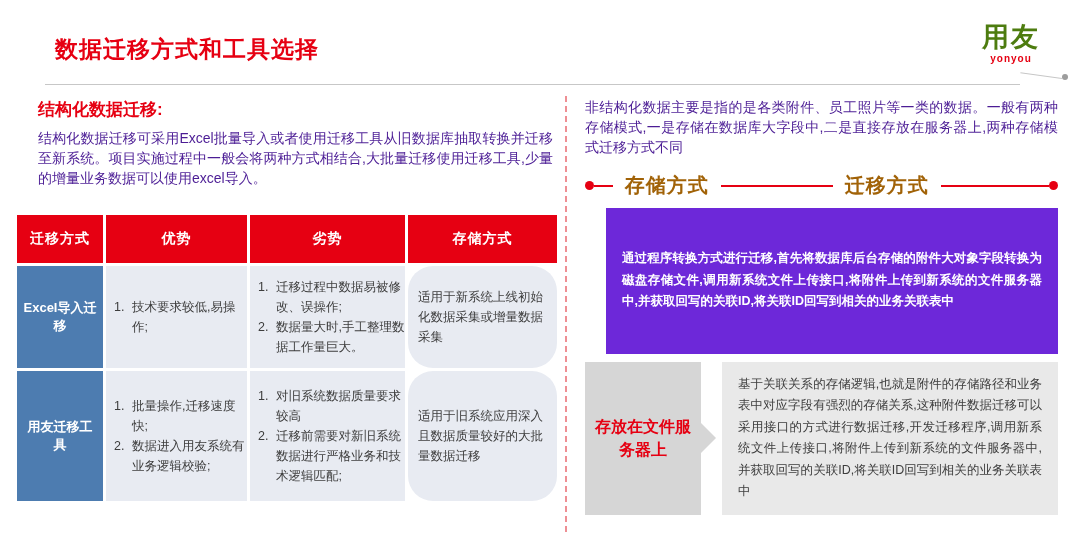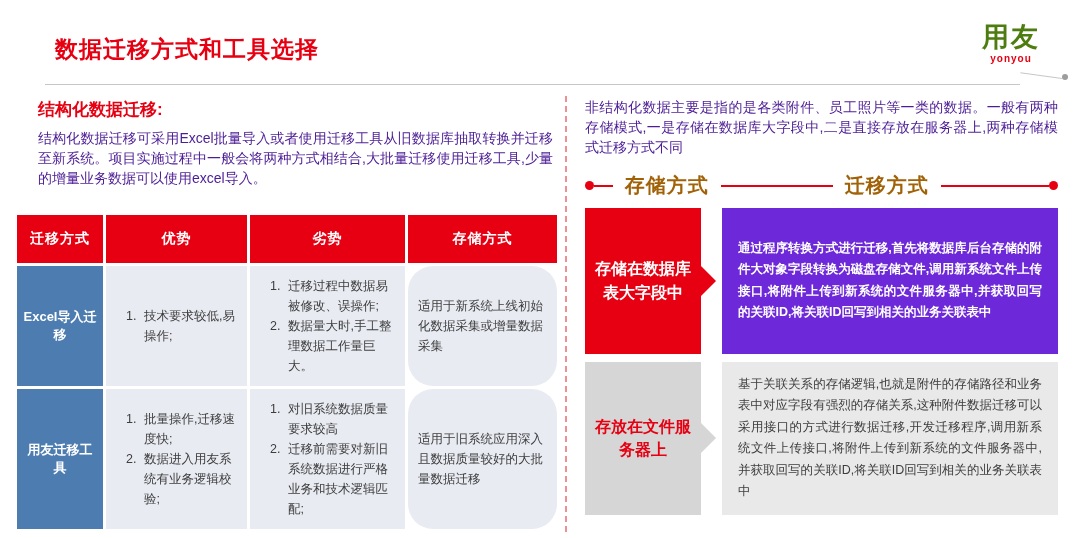--- a/index.html
+++ b/index.html
@@ -47,21 +47,21 @@
   }
   .cell { display: flex; align-items: center; }
   .cell-head {
     background: #e60012; color: #ffffff; font-weight: bold; font-size: 14px;
     justify-content: center; height: 48px; letter-spacing: 1px;
   }
   .cell-method {
     background: #4d7cb0; color: #ffffff; font-weight: bold; font-size: 13px;
     justify-content: center; text-align: center; padding: 4px 6px; line-height: 1.35;
   }
-  .cell-body { background: #e8ebf2; color: #3d3d3d; font-size: 12.5px; padding: 10px 12px; }
+  .cell-body { background: #e8ebf2; color: #3d3d3d; font-size: 12.5px; padding: 10px 0; }
   .cell-body ol { margin: 0; padding-left: 22px; }
   .cell-body li { line-height: 1.6; padding-left: 4px; }
   .cell-scenario { padding: 10px 10px; line-height: 1.6; border-radius: 25px; }
   .row-1 { min-height: 102px; }
   .row-2 { min-height: 130px; }
 
   
   .axis { display: flex; align-items: center; margin-top: 18px; height: 20px; }
   .axis-dot { width: 9px; height: 9px; border-radius: 50%; background: #e60012; flex: 0 0 auto; }
   .axis-seg { height: 2px; background: #e60012; }
@@ -163,21 +163,20 @@
       <span class="axis-dot"></span>
       <span class="axis-seg seg-1"></span>
       <span class="axis-label">存储方式</span>
       <span class="axis-seg seg-2"></span>
       <span class="axis-label">迁移方式</span>
       <span class="axis-seg seg-3"></span>
       <span class="axis-dot"></span>
     </div>
 
     <div class="flow-row flow-red flow-a">
-      <div class="flow-label">存储在数据库表大字段中</div>
       <div class="flow-desc">通过程序转换方式进行迁移,首先将数据库后台存储的附件大对象字段转换为磁盘存储文件,调用新系统文件上传接口,将附件上传到新系统的文件服务器中,并获取回写的关联ID,将关联ID回写到相关的业务关联表中</div>
     </div>
 
     <div class="flow-row flow-gray flow-b">
       <div class="flow-label">存放在文件服务器上</div>
       <div class="flow-desc">基于关联关系的存储逻辑,也就是附件的存储路径和业务表中对应字段有强烈的存储关系,这种附件数据迁移可以采用接口的方式进行数据迁移,开发迁移程序,调用新系统文件上传接口,将附件上传到新系统的文件服务器中,并获取回写的关联ID,将关联ID回写到相关的业务关联表中</div>
     </div>
   </section>
 
 </div>

